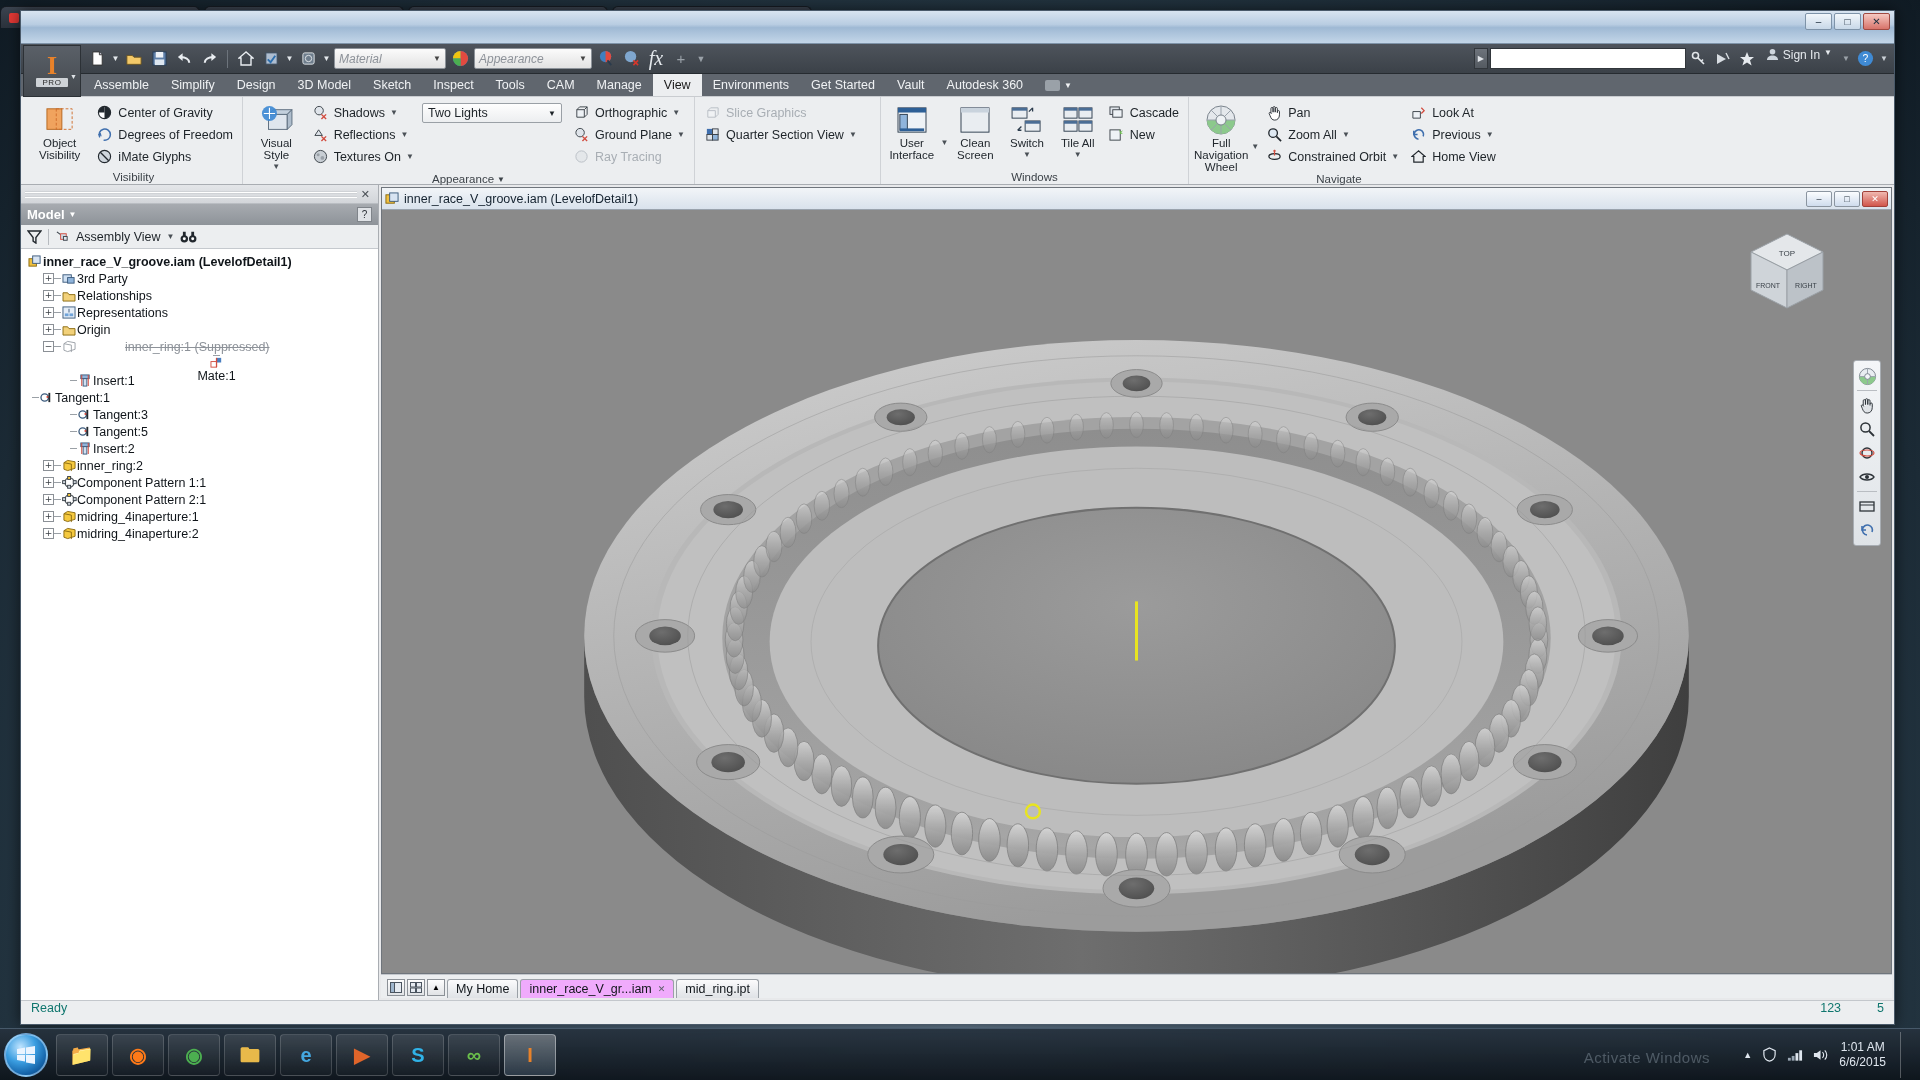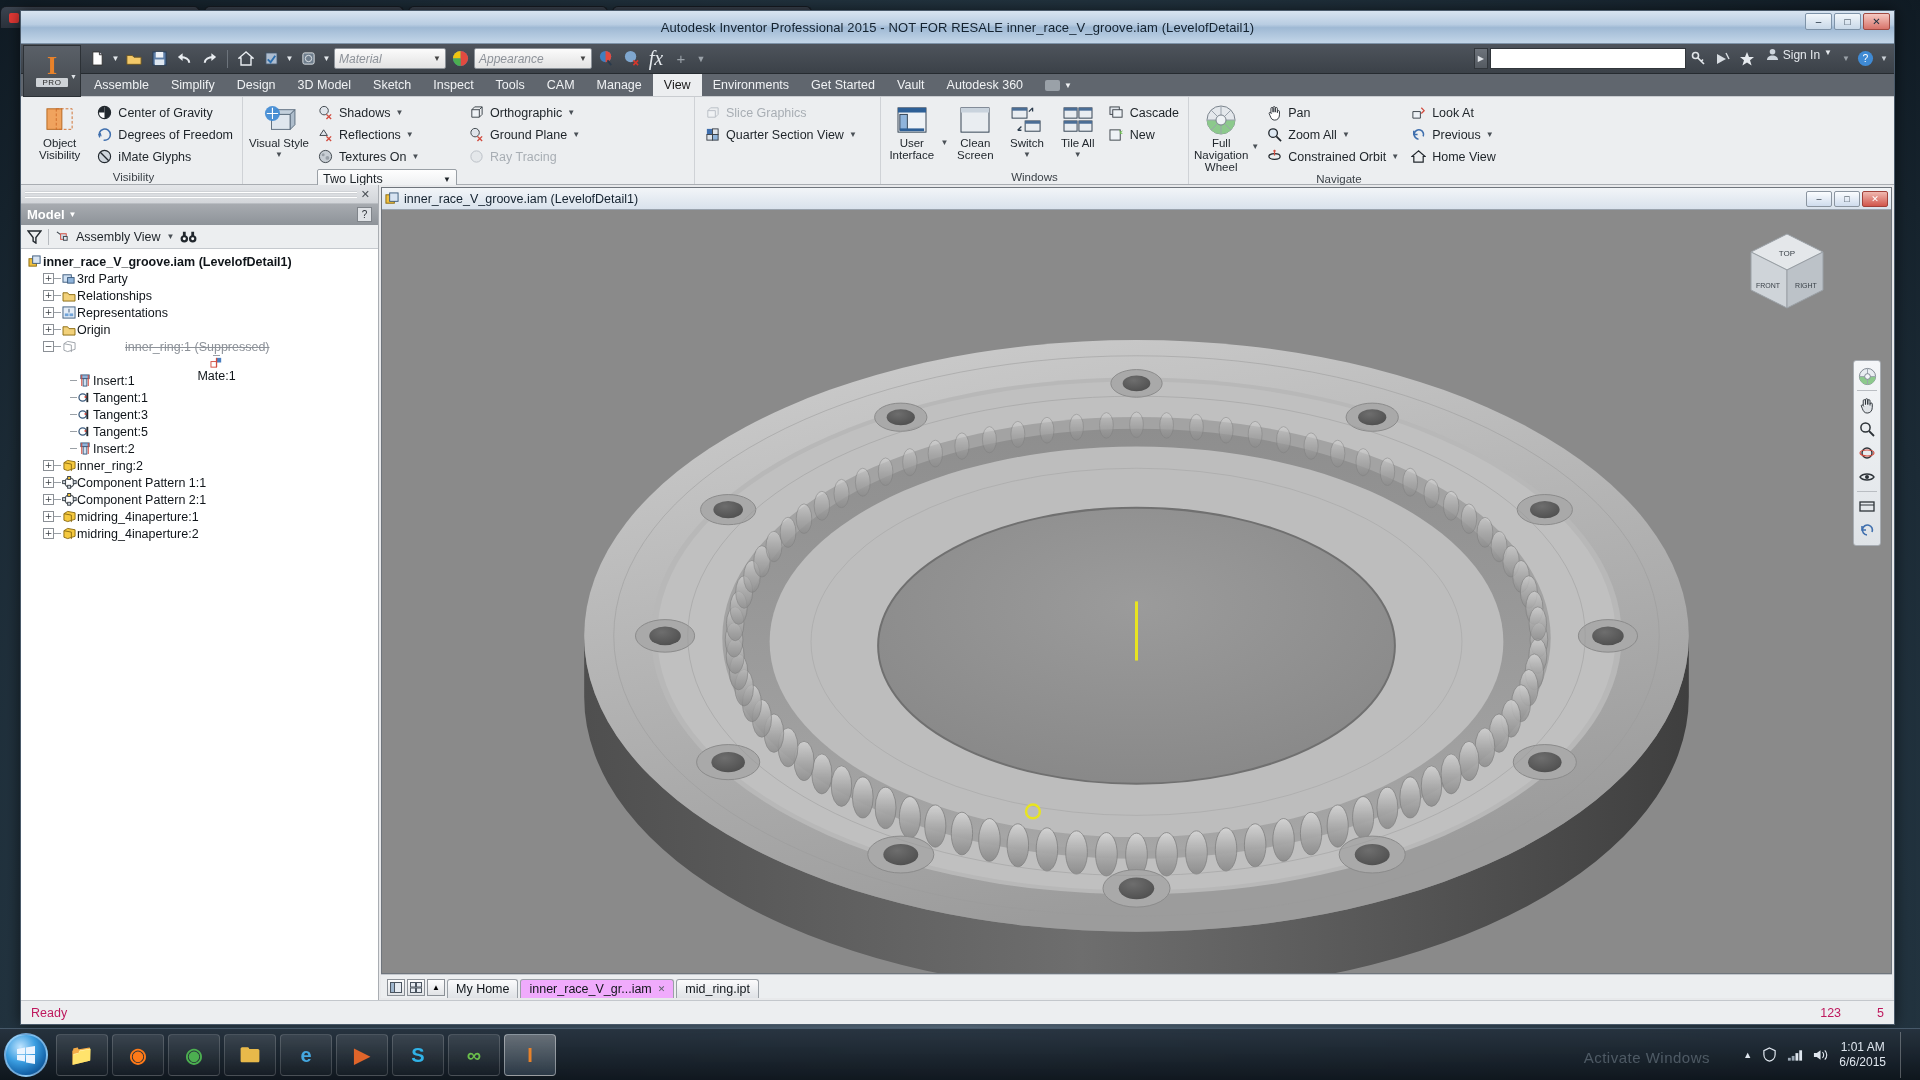--- a/index.html
+++ b/index.html
@@ -254,21 +254,21 @@
     background: linear-gradient(#fbfbfc,#dfe2e6);
     border: 1px solid #9aa0a6; border-bottom: none; border-radius: 3px 3px 0 0;
   }
   .dtab.active { background: #f0abfc; }
   .dtab .x { font-size: 9px; color: #5b6167; }
 
   
   #statusbar {
     height: 24px; flex: none; background: #eceef0;
     border-top: 1px solid #c3c7cc;
-    display: flex; align-items: center; padding: 0 10px; font-size: 12.5px; color: #be185d;
+    display: flex; align-items: flex-start; padding: 0 10px; font-size: 12.5px; color: #0f766e;
   }
   #statusbar .right { margin-left: auto; display: flex; gap: 36px; }
 
   
   #taskbar {
     position: absolute; left: 0; right: 0; bottom: 0; height: 52px;
     background: linear-gradient(rgba(38,50,62,.94), rgba(14,21,28,.97));
     border-top: 1px solid rgba(140,170,200,.45);
     display: flex; align-items: center; padding-left: 4px;
   }
@@ -316,21 +316,20 @@
       <div class="bg-tab">
         <span class="favic" style="background:#3b5998"></span>
         <span>Facebook</span>
       </div>
     </div>
 </div>
 
 <div id="app">
 
   <div id="titlebar">
-    <div id="title-text">Autodesk Inventor Professional 2015 - NOT FOR RESALE     inner_race_V_groove.iam (LevelofDetail1)</div>
     <div id="win-controls">
       <div class="wbtn">–</div>
       <div class="wbtn">□</div>
       <div class="wbtn close">✕</div>
     </div>
   </div>
 
   <div id="qat-row">
     <div style="width:58px"></div>
     <div class="qicon">
@@ -554,21 +553,21 @@
                 <rect x="10" y="10" width="20" height="16" fill="#dfe6ee" stroke="#5a6b7c"></rect>
                 <path d="M10 10l5-5h20l-5 5z" fill="#c3d0dd" stroke="#5a6b7c"></path>
                 <path d="M30 10l5-5v16l-5 5z" fill="#aebdcc" stroke="#5a6b7c"></path>
                 <circle cx="11" cy="9" r="8" fill="#3f8ad4" opacity=".92"></circle>
                 <path d="M11 3v12M5 9h12" stroke="#fff" stroke-width="1.2"></path>
               </svg>
           </div>
           <span>Visual Style</span>
           <span class="caret">▼</span>
         </div>
-        <div style="display:flex;flex-direction:column">
+        <div style="display:flex;flex-direction:row">
           <div class="col" id="app-col-a">
               <div class="srow">
                 <span class="sico">
                   <svg width="15" height="15" viewBox="0 0 16 16">
                     <circle cx="6.5" cy="6" r="4.5" fill="#dfe4ea" stroke="#3a4148"></circle>
                     <path d="M9 10l5 5M14 10l-5 5" stroke="#d24c3f" stroke-width="1.5"></path>
                   </svg>
                 </span>
                 <span>Shadows</span>
                 <span class="caret">▼</span>
@@ -943,21 +942,21 @@
             <span class="dash"></span>
             <span class="tico">
               <svg width="14" height="13" viewBox="0 0 15 14">
                 <rect x="3" y="1" width="9" height="4" fill="#8fb4db" stroke="#3b5a7c"></rect>
                 <rect x="5.5" y="5" width="4" height="8" fill="#cfe0f2" stroke="#3b5a7c"></rect>
                 <path d="M4 1v12M11 1v12" stroke="#d24c3f" stroke-width="1.1"></path>
               </svg>
             </span>
             <span class="tlabel">Insert:1</span>
           </div>
-          <div class="tnode" style="padding-left: 38px;">
+          <div class="tnode" style="">
             <span style="width: 11px; flex: 0 0 auto;"></span>
             <span class="dash"></span>
             <span class="tico">
               <svg width="14" height="13" viewBox="0 0 15 14">
                 <circle cx="5" cy="7" r="4" fill="none" stroke="#3b5a7c" stroke-width="1.4"></circle>
                 <path d="M10 2v10" stroke="#22282e" stroke-width="2"></path>
                 <path d="M7.2 5.5l1.6 1.6M8.8 5.5l-1.6 1.6" stroke="#d24c3f" stroke-width="1.2"></path>
               </svg>
             </span>
             <span class="tlabel">Tangent:1</span>

